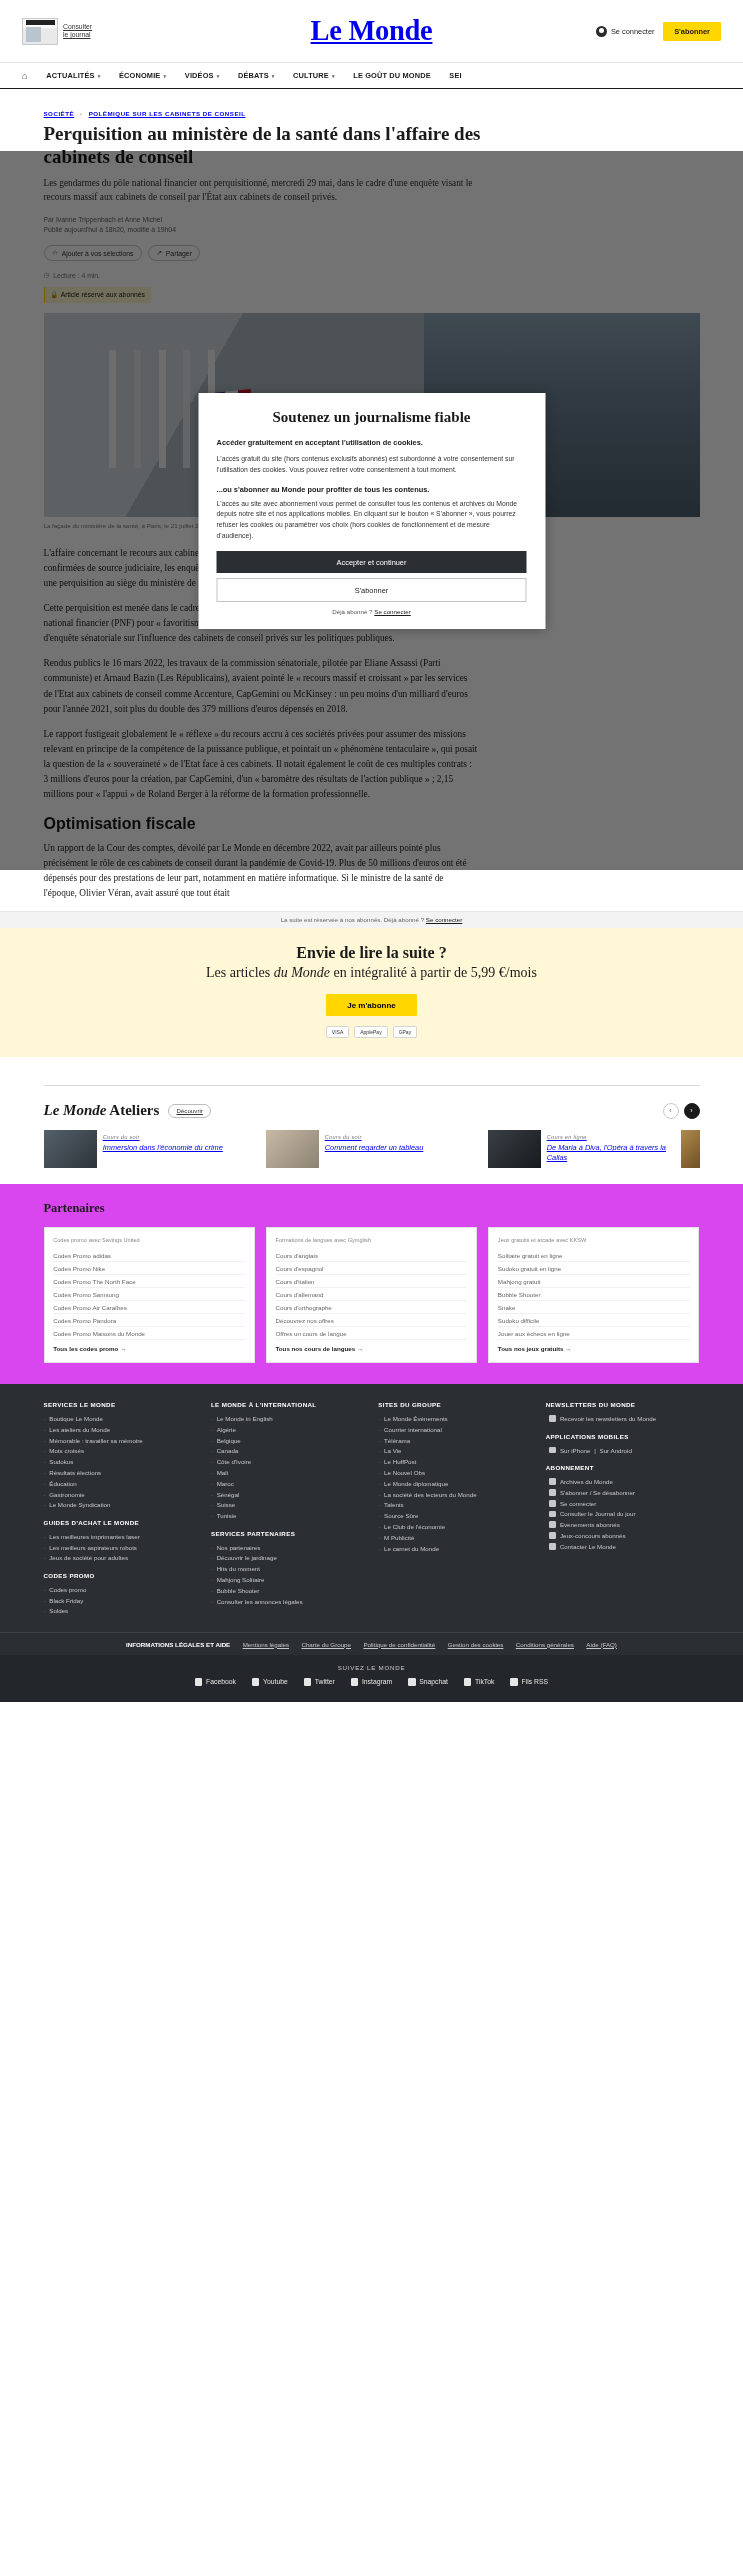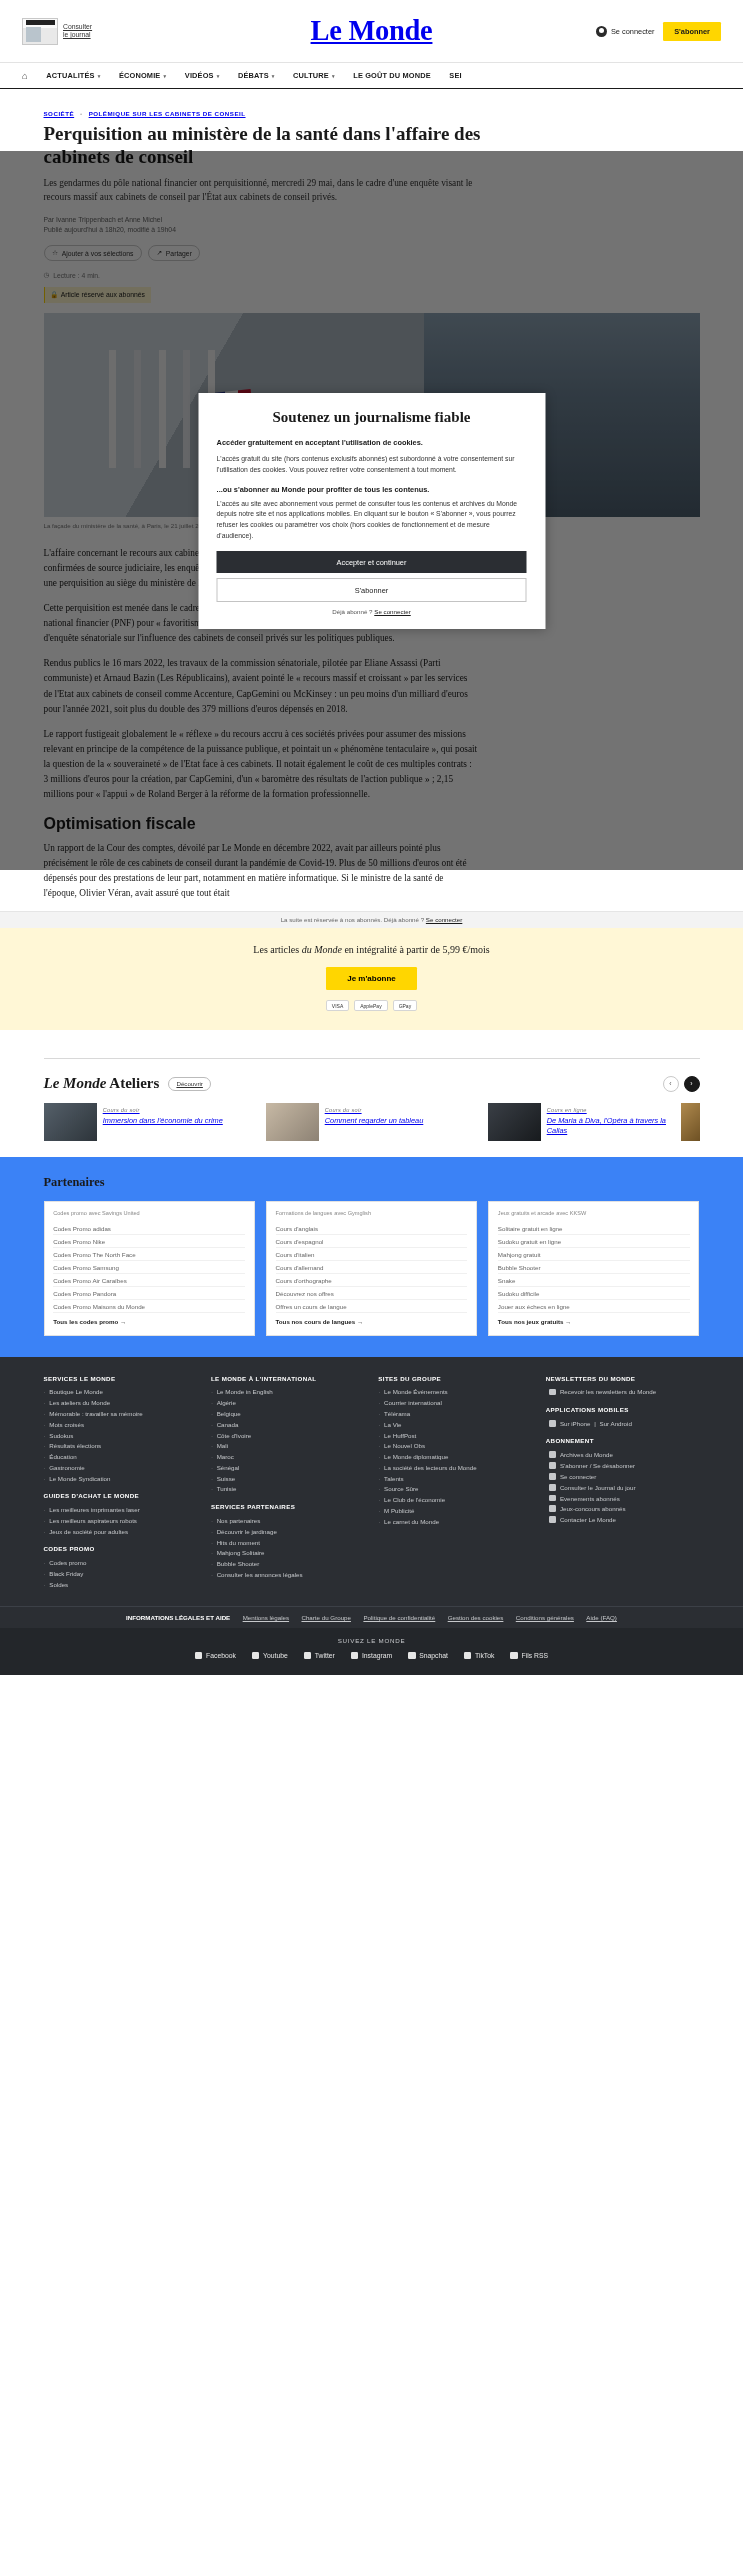--- a/index.html
+++ b/index.html
@@ -167,21 +167,21 @@
     padding: 4.3px 0;
     border-top: 0.6px solid #e5e5e5;
   }
   .paywall-note a { color:#1a1a1a; }
   .paywall {
     background: #fff7d6;
     text-align: center;
     padding: 16px 12.4px 18.6px;
   }
   .paywall h3 { font-family:"Liberation Serif", serif; font-size: 16px; margin-bottom: 3.7px; }
-  .paywall .sub2 { font-family:"Liberation Serif", serif; font-size: 10px; margin-bottom: 12.4px; }
+  .paywall .sub2 { font-family:"Liberation Serif", serif; font-size: 14px; margin-bottom: 12.4px; }
   .paywall .sub2 em { font-style: italic; }
   .pay-btn {
     background:#ffd600; border:none; font-size:8px; font-weight:700;
     padding: 6.8px 21px; border-radius:1.2px; cursor:pointer;
   }
   .pay-logos { margin-top: 10px; display:flex; gap:5px; justify-content:center; }
   .paylogo {
     border:0.6px solid #d5d5d5; border-radius:1.9px; background:#fff;
     font-size:5px; padding:1.9px 5px; color:#333;
   }
@@ -207,21 +207,21 @@
   .card { display:flex; gap:6.2px; width: 33%; font-style: italic; }
   .card-thumb { width: 53px; height: 38px; flex:0 0 53px; }
   .t1 { background: linear-gradient(135deg,#55606a,#2d343a); }
   .t2 { background: linear-gradient(135deg,#c7b9a5,#8d8274); }
   .t3 { background: linear-gradient(135deg,#3a3f46,#171a1d); }
   .card-k { font-size:5.6px; color:#777; letter-spacing:.05em; }
   .card-t { font-size: 7.4px; line-height:1.35; margin-top:1.9px; }
   .card-edge { width: 21px; background: linear-gradient(135deg,#b08a4e,#6e5124); }
 
   
-  .partenaires { background:#3b82f6; padding: 17.3px 0 21px; }
+  .partenaires { background:#d946ef; padding: 17.3px 0 21px; }
   .partenaires h3 { font-family:"Liberation Serif", serif; font-size:12.4px; margin-bottom:11px;}
   .part-cols { display:flex; gap:11px; }
   .part-col { flex:1; background:#fff; border:0.6px solid #e2e2e2; padding: 7.4px 8.7px;}
   .part-col h4 { font-size: 6.8px; margin-bottom:6.2px; }
   .part-col h4 span { font-weight:400; color:#888; font-size:5.6px;}
   .part-col ul { list-style:none; }
   .part-col li { font-size:6.2px; color:#666; padding: 2.5px 0; border-bottom: 0.6px solid #f0f0f0;}
   .part-col li:last-child { border-bottom:0; font-weight:700; color:#1a1a1a; padding-top:5px;}
 
   
@@ -380,20 +380,21 @@
         <h2 class="sub">Optimisation fiscale</h2>
         <p>Un rapport de la Cour des comptes, dévoilé par Le Monde en décembre 2022, avait par ailleurs pointé plus précisément le rôle de ces cabinets de conseil durant la pandémie de Covid-19. Plus de 50 millions d'euros ont été dépensés pour des prestations de leur part, notamment en matière informatique. Si le ministre de la santé de l'époque, Olivier Véran, avait assuré que tout était</p>
       </div>
     </div>
 
     <div class="paywall-note">
       <span>La suite est réservée à nos abonnés. Déjà abonné ?</span>
       <a href="#">Se connecter</a>
     </div>
     <div class="paywall">
+      <h3>Envie de lire la suite ?</h3>
       <div class="sub2">
         <span>Les articles </span><em>du Monde</em><span> en intégralité à partir de 5,99 €/mois</span>
       </div>
       <button class="pay-btn">Je m'abonne</button>
       <div class="pay-logos">
         <span class="paylogo">VISA</span>
         <span class="paylogo">ApplePay</span>
         <span class="paylogo">GPay</span>
       </div>
     </div>

